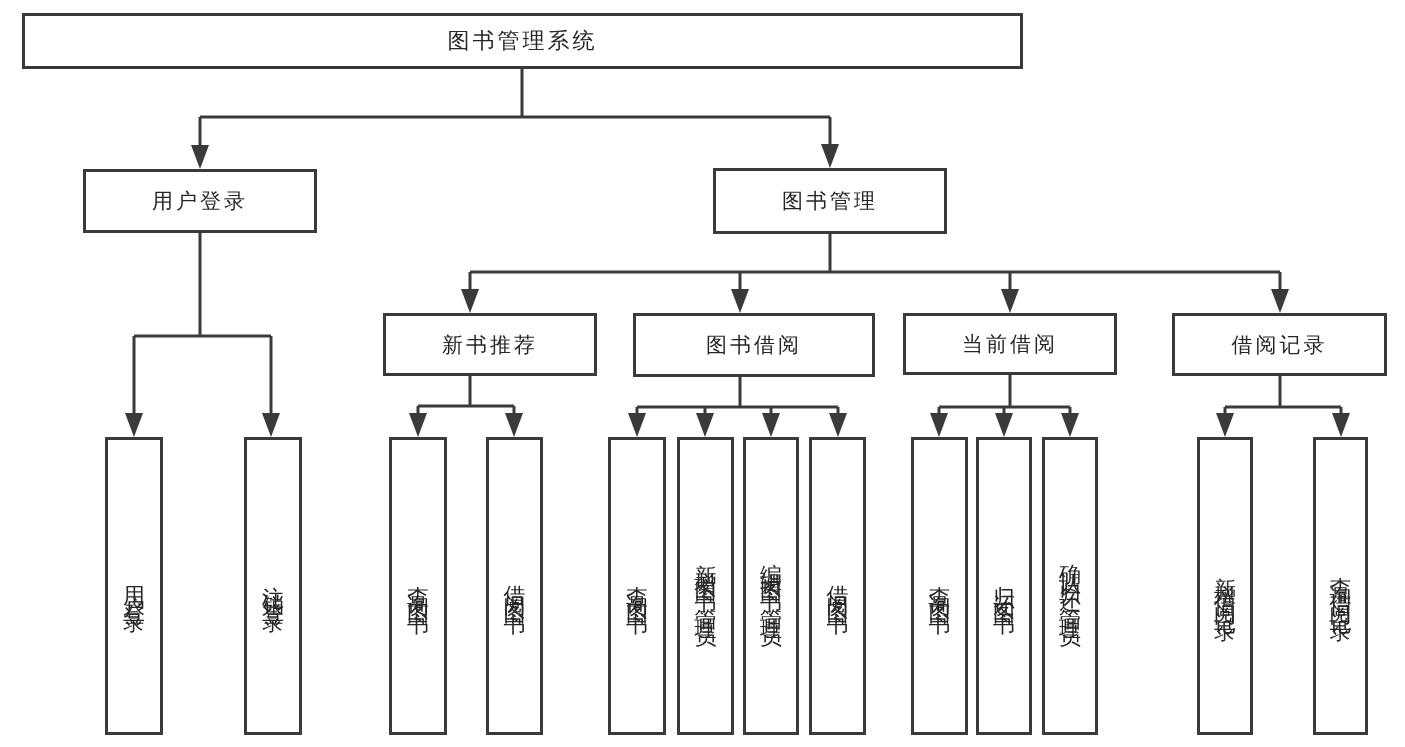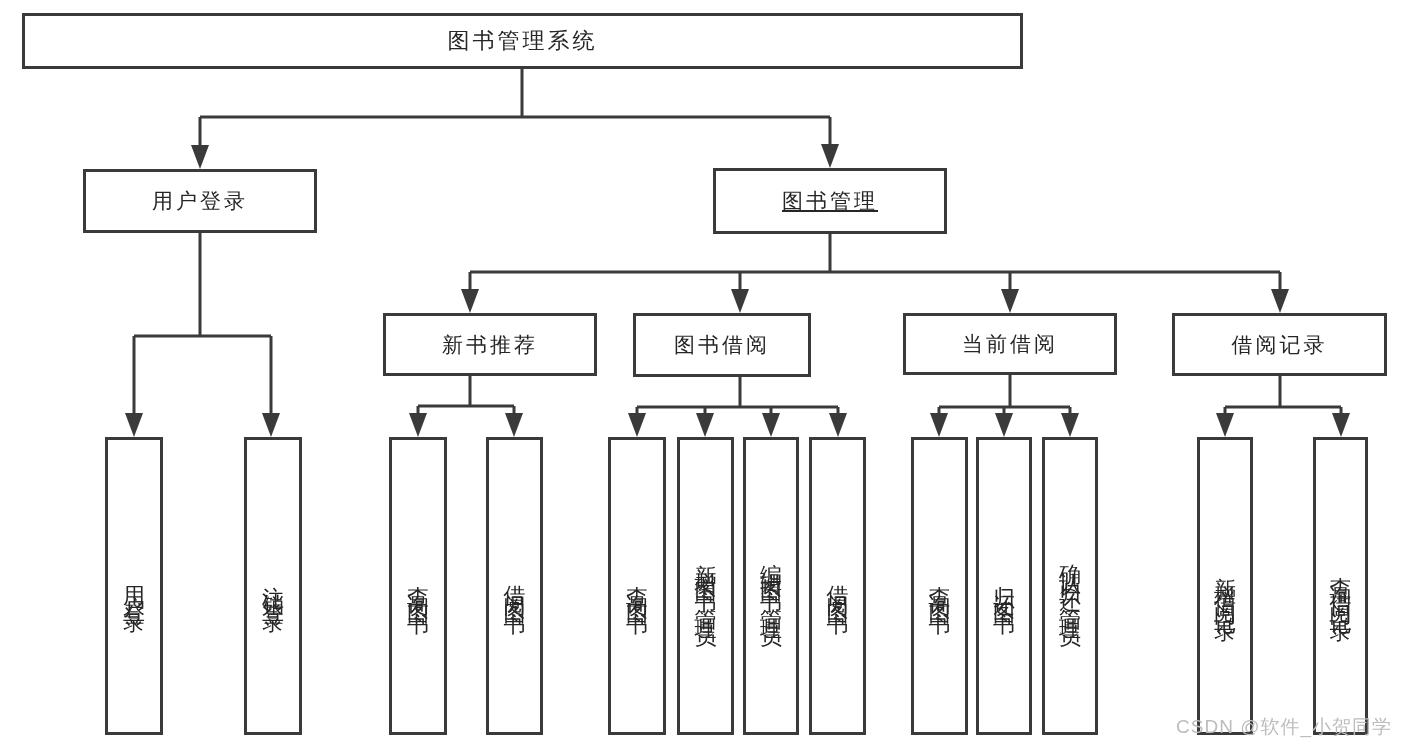--- a/index.html
+++ b/index.html
@@ -104,28 +104,28 @@
     </g>
   </svg>
 
   <div class="node" style="left:22px; top:13px; width:1001px; height:56px;">
     <span class="root-label">图书管理系统</span>
   </div>
 
   <div class="node" style="left:83px; top:169px; width:234px; height:64px;">
     <span class="h-label">用户登录</span>
   </div>
-  <div class="node" style="left:713px; top:168px; width:234px; height:66px;text-decoration:underline;">
+  <div class="node" style="left:713px; top:168px; width:234px; height:66px;">
     <span class="h-label">图书管理</span>
   </div>
 
   <div class="node" style="left:383px; top:313px; width:214px; height:63px;">
     <span class="h-label">新书推荐</span>
   </div>
-  <div class="node" style="left:633px; top:313px; width:178px; height:64px;">
+  <div class="node" style="left:633px; top:313px; width:242px; height:64px;">
     <span class="h-label">图书借阅</span>
   </div>
   <div class="node" style="left:903px; top:313px; width:214px; height:62px;justify-content:center;">
     <span class="h-label">当前借阅</span>
   </div>
   <div class="node" style="left:1172px; top:313px; width:215px; height:63px;">
     <span class="h-label">借阅记录</span>
   </div>
 
   <div class="node" style="left:105px; top:437px; width:58px; height:298px;">
@@ -165,15 +165,14 @@
     <span class="v-label">确认归还（管理员）</span>
   </div>
 
   <div class="node" style="left:1197px; top:437px; width:56px; height:298px;">
     <span class="v-label">新增借阅记录</span>
   </div>
   <div class="node" style="left:1313px; top:437px; width:55px; height:298px;">
     <span class="v-label">查询借阅记录</span>
   </div>
 
-  <div class="watermark">CSDN @软件_小贺同学</div>
 
 </div>
 
 </body></html>

